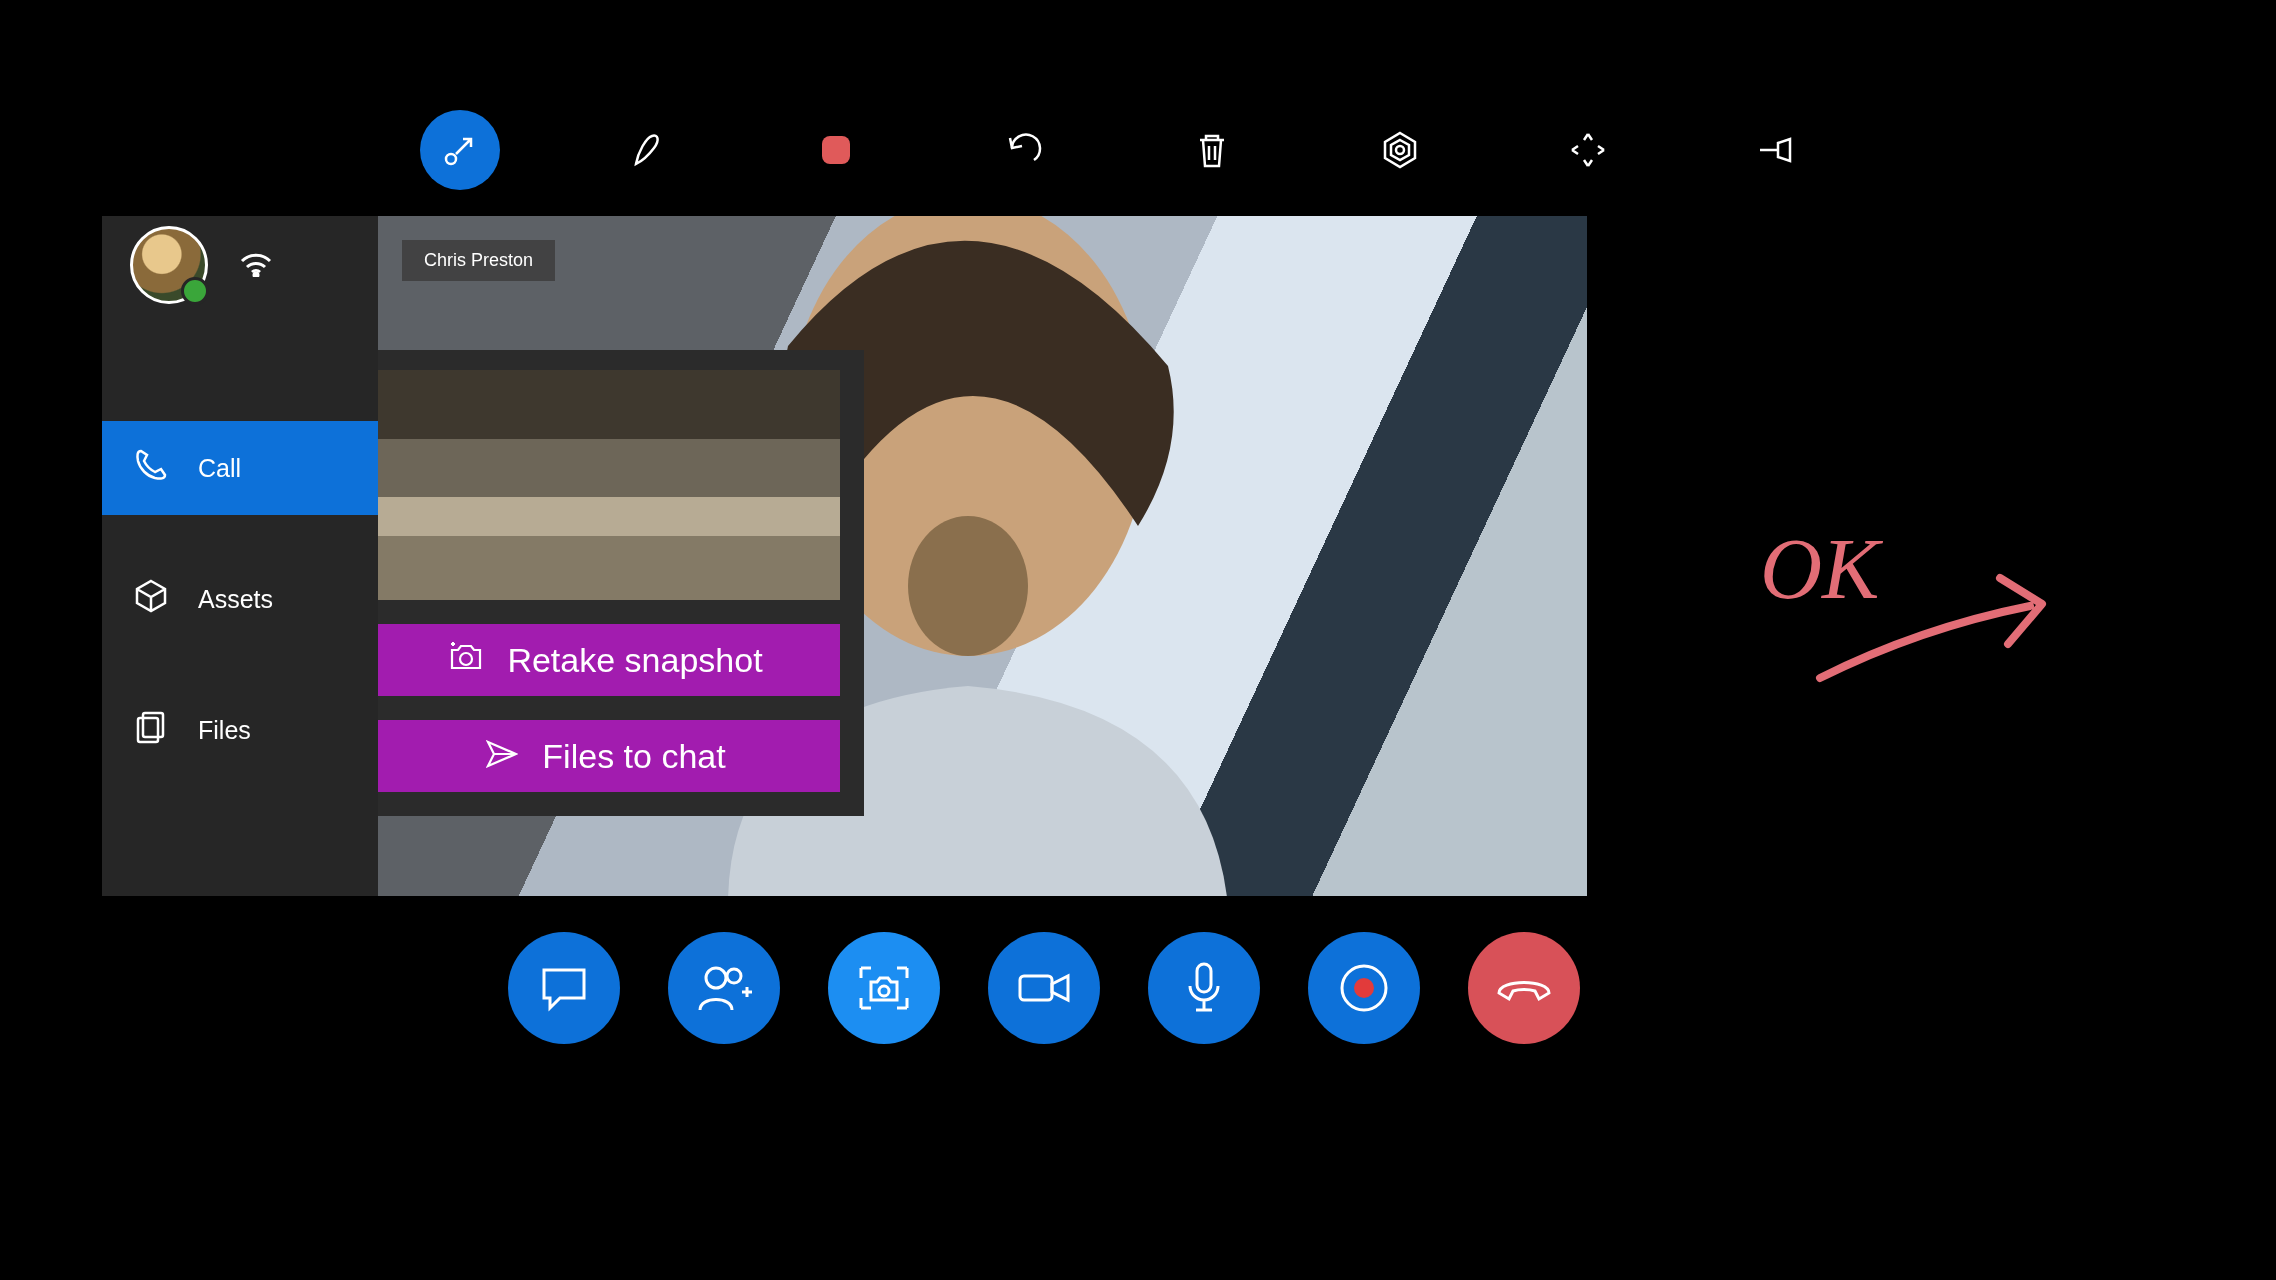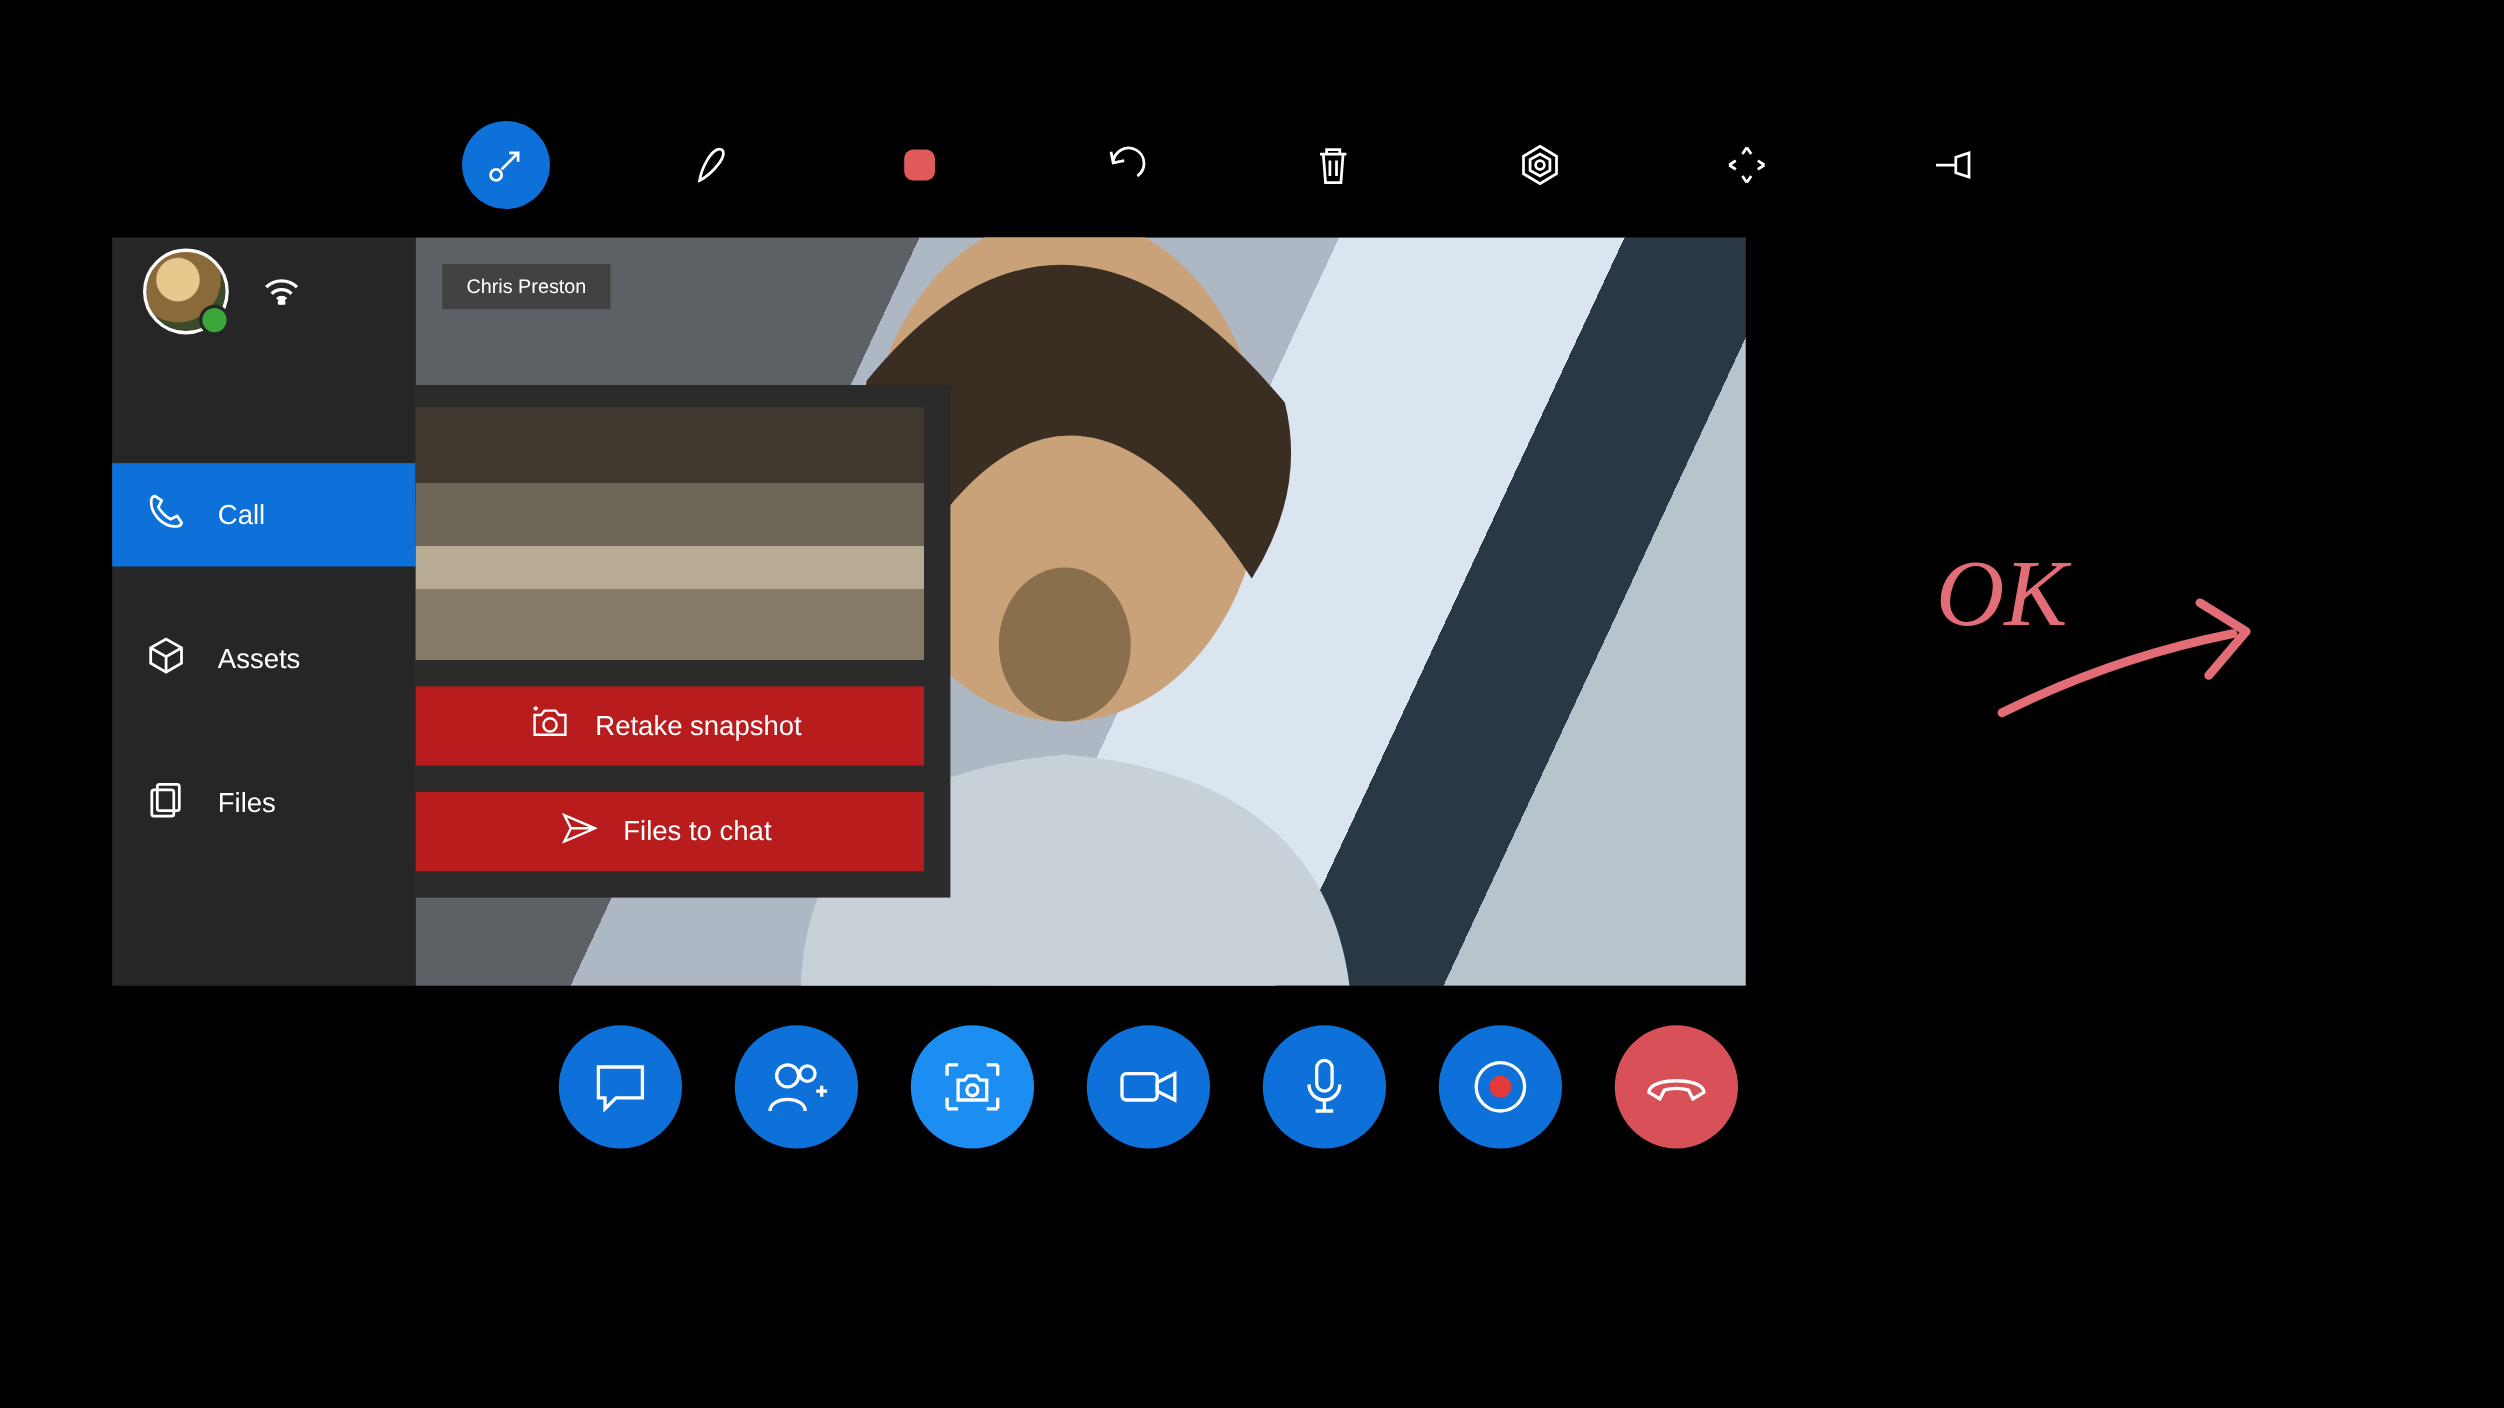--- a/index.html
+++ b/index.html
@@ -119,23 +119,23 @@
     position:relative; overflow:hidden;
   }
   .snap-thumb::before{
     content:""; position:absolute; inset:0;
     background:
       linear-gradient(180deg,#3e382e 0 30%,#6d6658 30% 55%,#b7ab94 55% 72%,#847a66 72% 100%);
   }
   .snap-btn {
     margin-top:24px;
     width:100%; height:72px;
-    background:#b91c1c;
+    background:#a21caf;
     display:flex; align-items:center; justify-content:center;
-    gap:24px; font-size:25px;
+    gap:24px; font-size:34px;
   }
   .snap-btn svg{ stroke:#fff; fill:none; stroke-width:2.2; }
 
   
   .call-bar {
     position:absolute;
     left:508px; top:932px;
     display:flex; gap:48px;
   }
   .cbtn {
@@ -143,21 +143,21 @@
     display:flex; align-items:center; justify-content:center;
   }
   .cbtn.blue{ background:#0d71d9; }
   .cbtn.blue.light{ background:#1c8ef2; }
   .cbtn.red { background:#d85158; }
   .cbtn svg{ stroke:#fff; fill:none; stroke-width:3; }
 
   
   .ink {
     position:absolute;
-    left:1760px; top:488px;
+    left:1760px; top:518px;
     width:330px; height:180px;
   }
   .ink svg path, .ink svg text { stroke:#e26d76; fill:none; stroke-width:8; stroke-linecap:round; stroke-linejoin:round; }
   .ink svg text { fill:#e26d76; stroke:none; font-size:86px; font-style:italic; font-family:"Segoe Script","Comic Sans MS",cursive; }
 </style>
 </head>
 <body>
 
 <div class="toolbar">
   <div class="tool-btn active">

